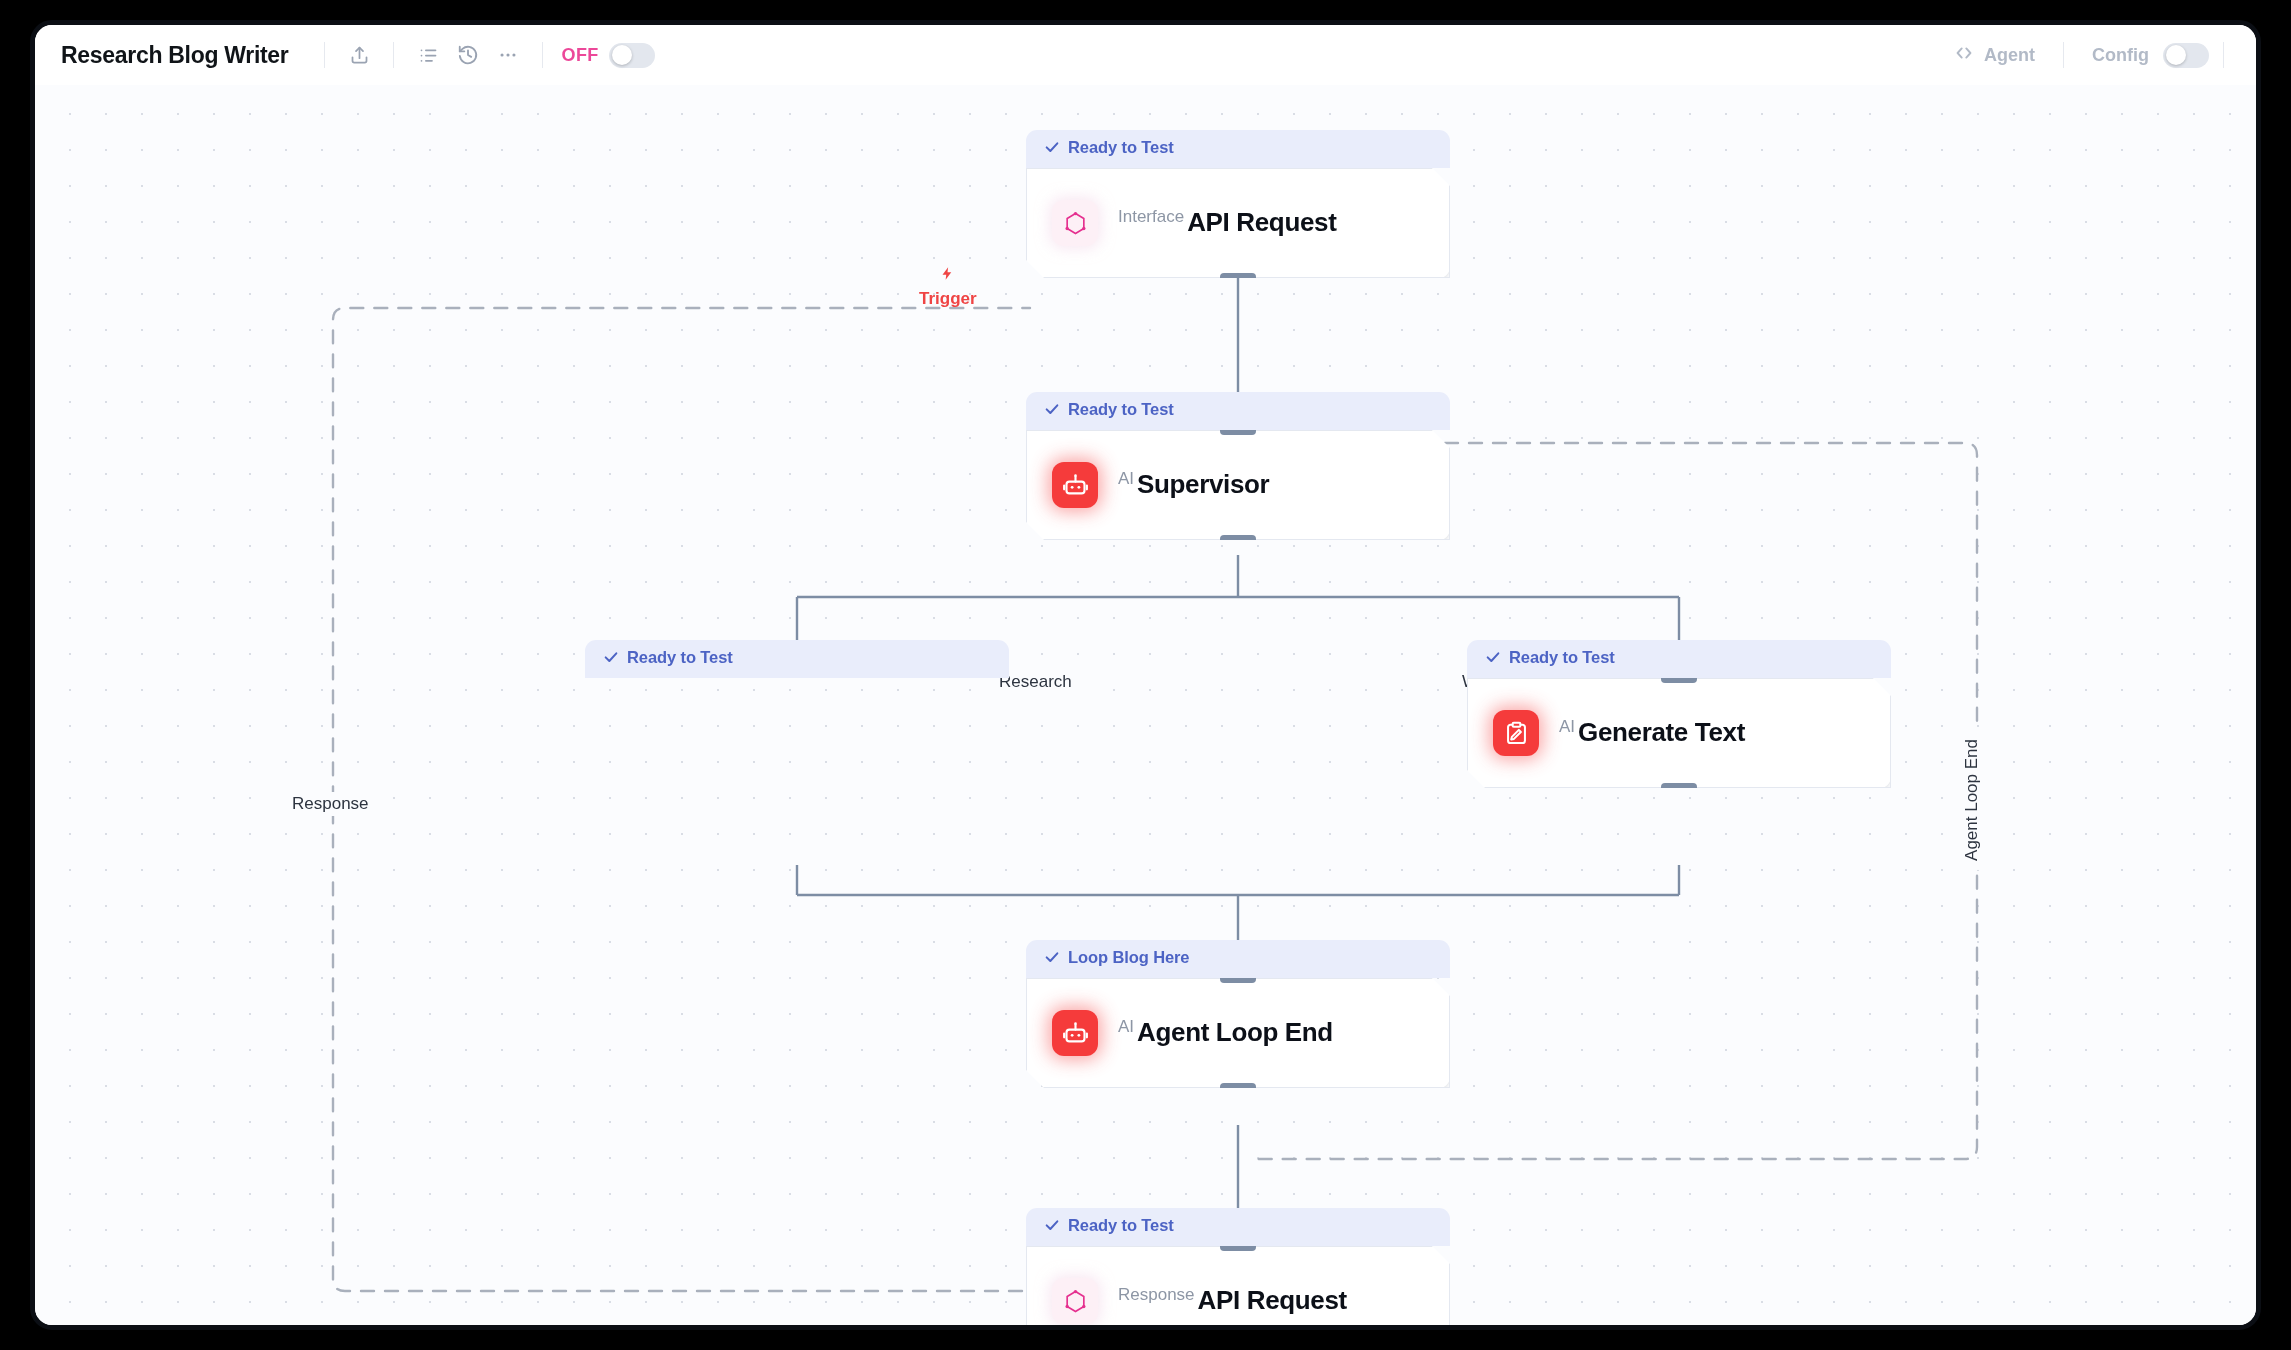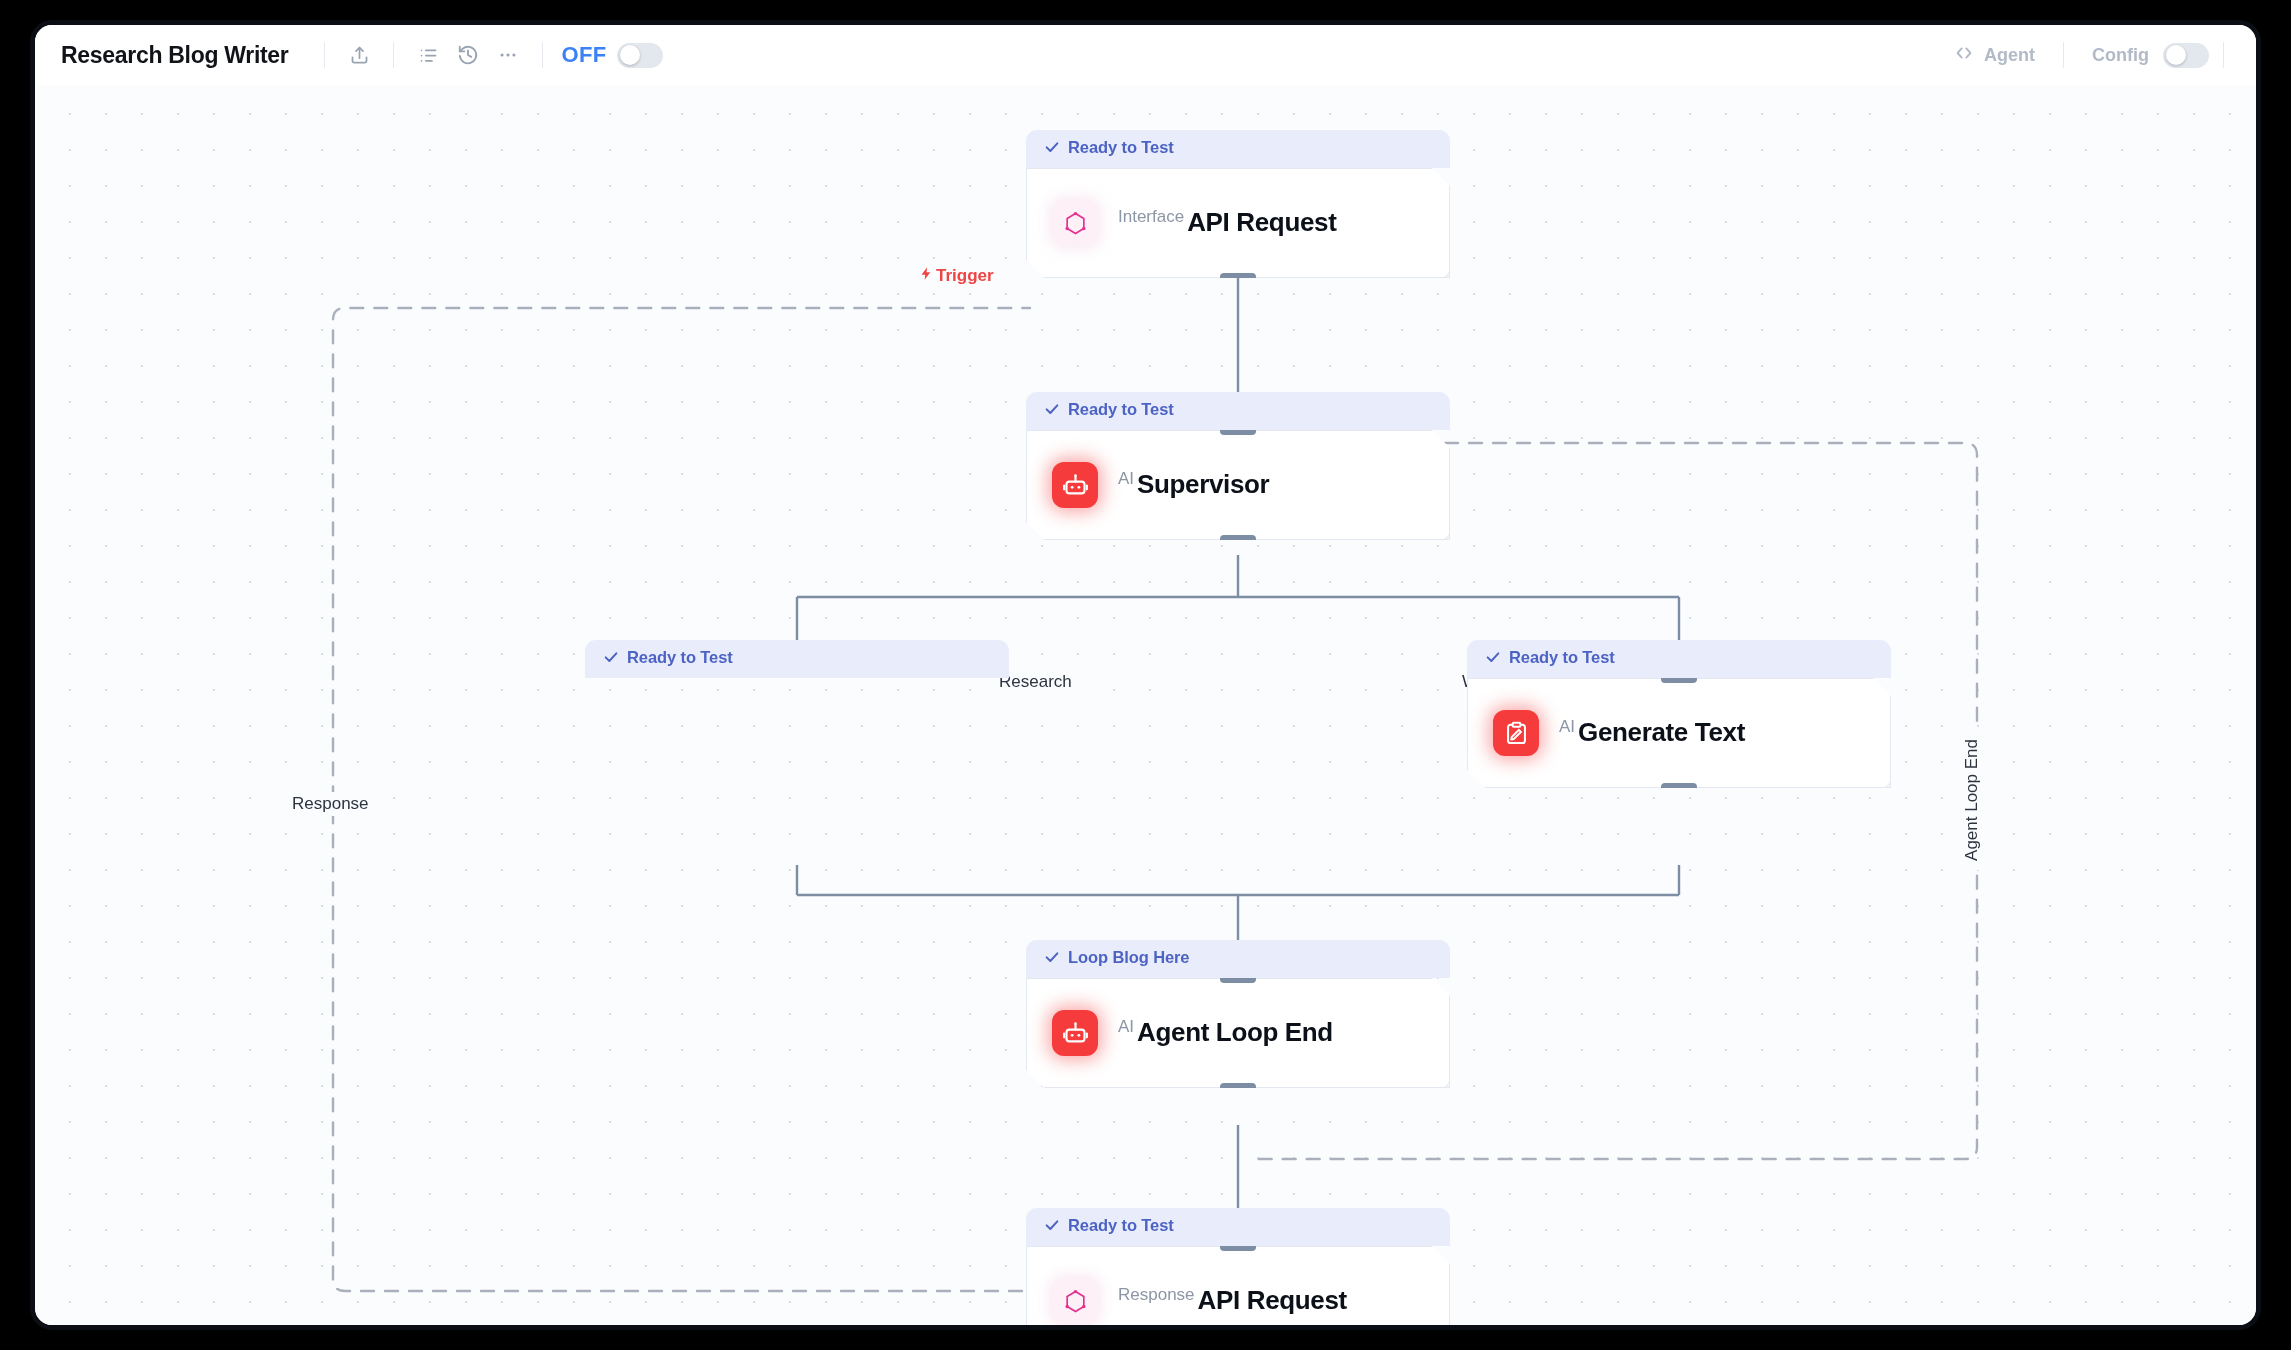--- a/index.html
+++ b/index.html
@@ -69,23 +69,23 @@
     display: flex; align-items: center; justify-content: center;
     border-radius: 8px;
     cursor: pointer;
     color: #9aa3b2;
     background: transparent;
     border: none;
   }
   .tb-btn svg { display: block; }
 
   .tb-label {
-    font-size: 22px;
+    font-size: 18px;
     font-weight: 700;
-    color: #3b82f6;
+    color: #ec4899;
     letter-spacing: 0.4px;
     padding: 0 10px 0 4px;
     white-space: nowrap;
     text-align: right;
   }
 
   
   .switch {
     width: 46px; height: 25px;
     border-radius: 13px;
@@ -249,20 +249,21 @@
     white-space: nowrap;
     z-index: 6;
   }
   .edge-label.trigger {
     color: #ef4444;
     font-weight: 700;
     display: flex;
     align-items: center;
     gap: 2px;
     background: transparent;
+    flex-direction: column;
   }
   .edge-label.vertical {
     writing-mode: vertical-rl;
     transform: rotate(180deg);
     padding: 9px 2px;
   }
 </style>
 </head>
 <body>
 

